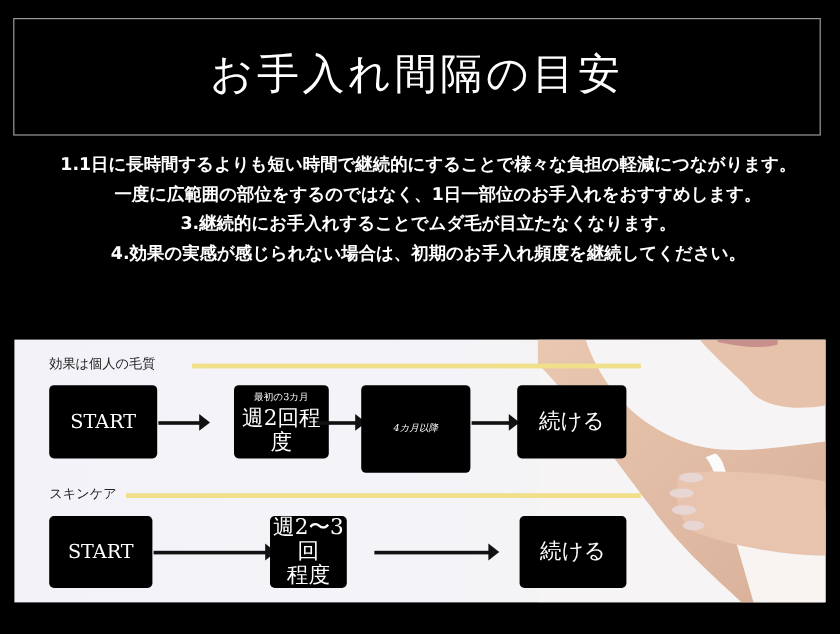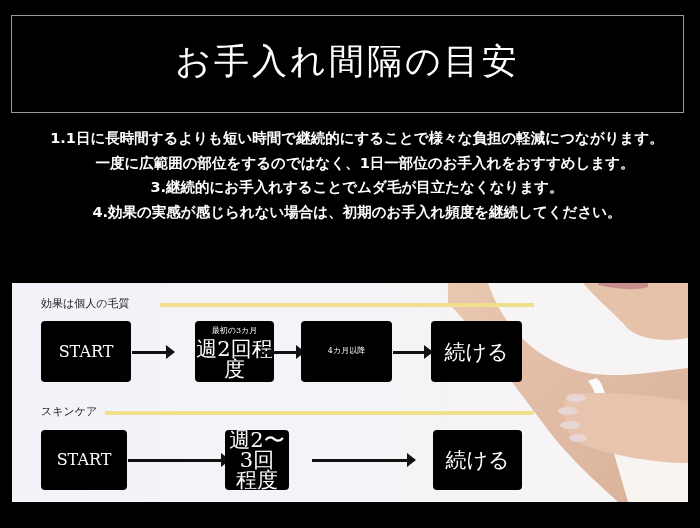--- a/index.html
+++ b/index.html
@@ -14,21 +14,21 @@
   .notes div { white-space:nowrap;text-align:center; }
   .notes .indent { padding-left:16px; }
   .panel { position:absolute; left:12px; top:283px; width:676px; height:219px;
            background:linear-gradient(90deg,#f2f2f8 0%, #f4f4f8 55%, #f5f2f0 75%, #efe7e2 100%);
            overflow:hidden; }
   .photo { position:absolute; right:0; top:0; width:240px; height:219px; }
   .sec-label { position:absolute; font-size:11px; color:#222; font-family:"DejaVu Sans", sans-serif; }
   .sec-line { position:absolute; height:4px; background:#f0e08c; }
   .box { position:absolute; background:#000; border-radius:4px; color:#fff; text-align:center;
          font-family:"DejaVu Serif", serif; display:flex; flex-direction:column; justify-content:center; align-items:center; }
-  .box .big { font-size:21px; line-height:20px; }
+  .box .big { font-size:18px; line-height:20px; }
   .box .small { font-size:8px; line-height:12px; margin-bottom:2px; }
   .arrow { position:absolute; height:3px; background:#111; }
   .arrow::after { content:""; position:absolute; right:-7px; top:-6px; border-left:9px solid #111;
                   border-top:7.5px solid transparent; border-bottom:7.5px solid transparent; }
 </style>
 </head>
 <body>
 
 <div class="title-box">
   <div class="title-text">お手入れ間隔の目安</div>
@@ -74,21 +74,21 @@
     <span class="big" style="font-size:16px;">START</span>
   </div>
   <div class="arrow" style="left:120px; top:68px; width:36px;"></div>
 
   <div class="box" style="left:142px; top:38px; width:79px; height:61px;margin-left:41px;">
     <span class="small">最初の3カ月</span>
     <span class="big">週2回程度</span>
   </div>
   <div class="arrow" style="left:252px; top:68px; width:34px;"></div>
 
-  <div class="box" style="left:289px; top:38px; width:91px; height:61px;">
+  <div class="box" style="left:289px; top:38px; width:91px; height:73px;font-style:italic;">
     <span class="small">4カ月以降</span>
   </div>
   <div class="arrow" style="left:381px; top:68px; width:33px;"></div>
 
   <div class="box" style="left:419px; top:38px; width:91px; height:61px;">
     <span class="big">続ける</span>
   </div>
 
   <div class="sec-label" style="left:29px; top:121px;">スキンケア</div>
   <div class="sec-line" style="left:93px; top:128px; width:429px;"></div>

